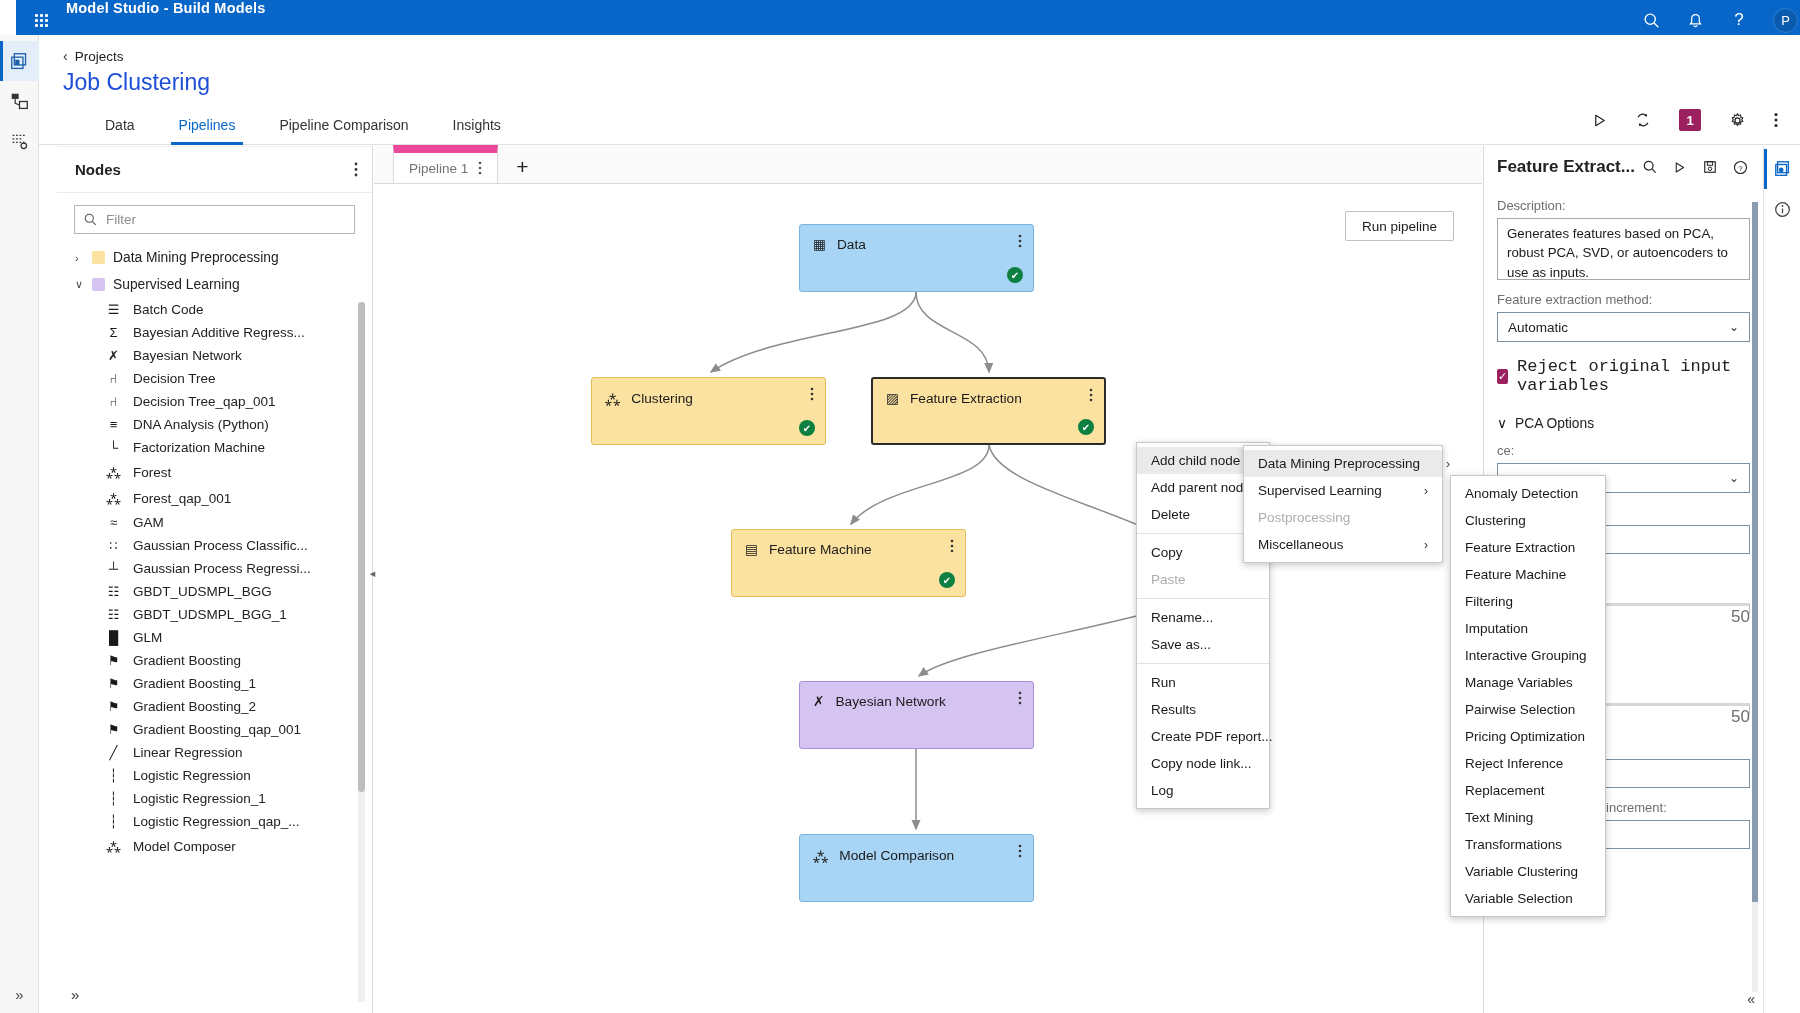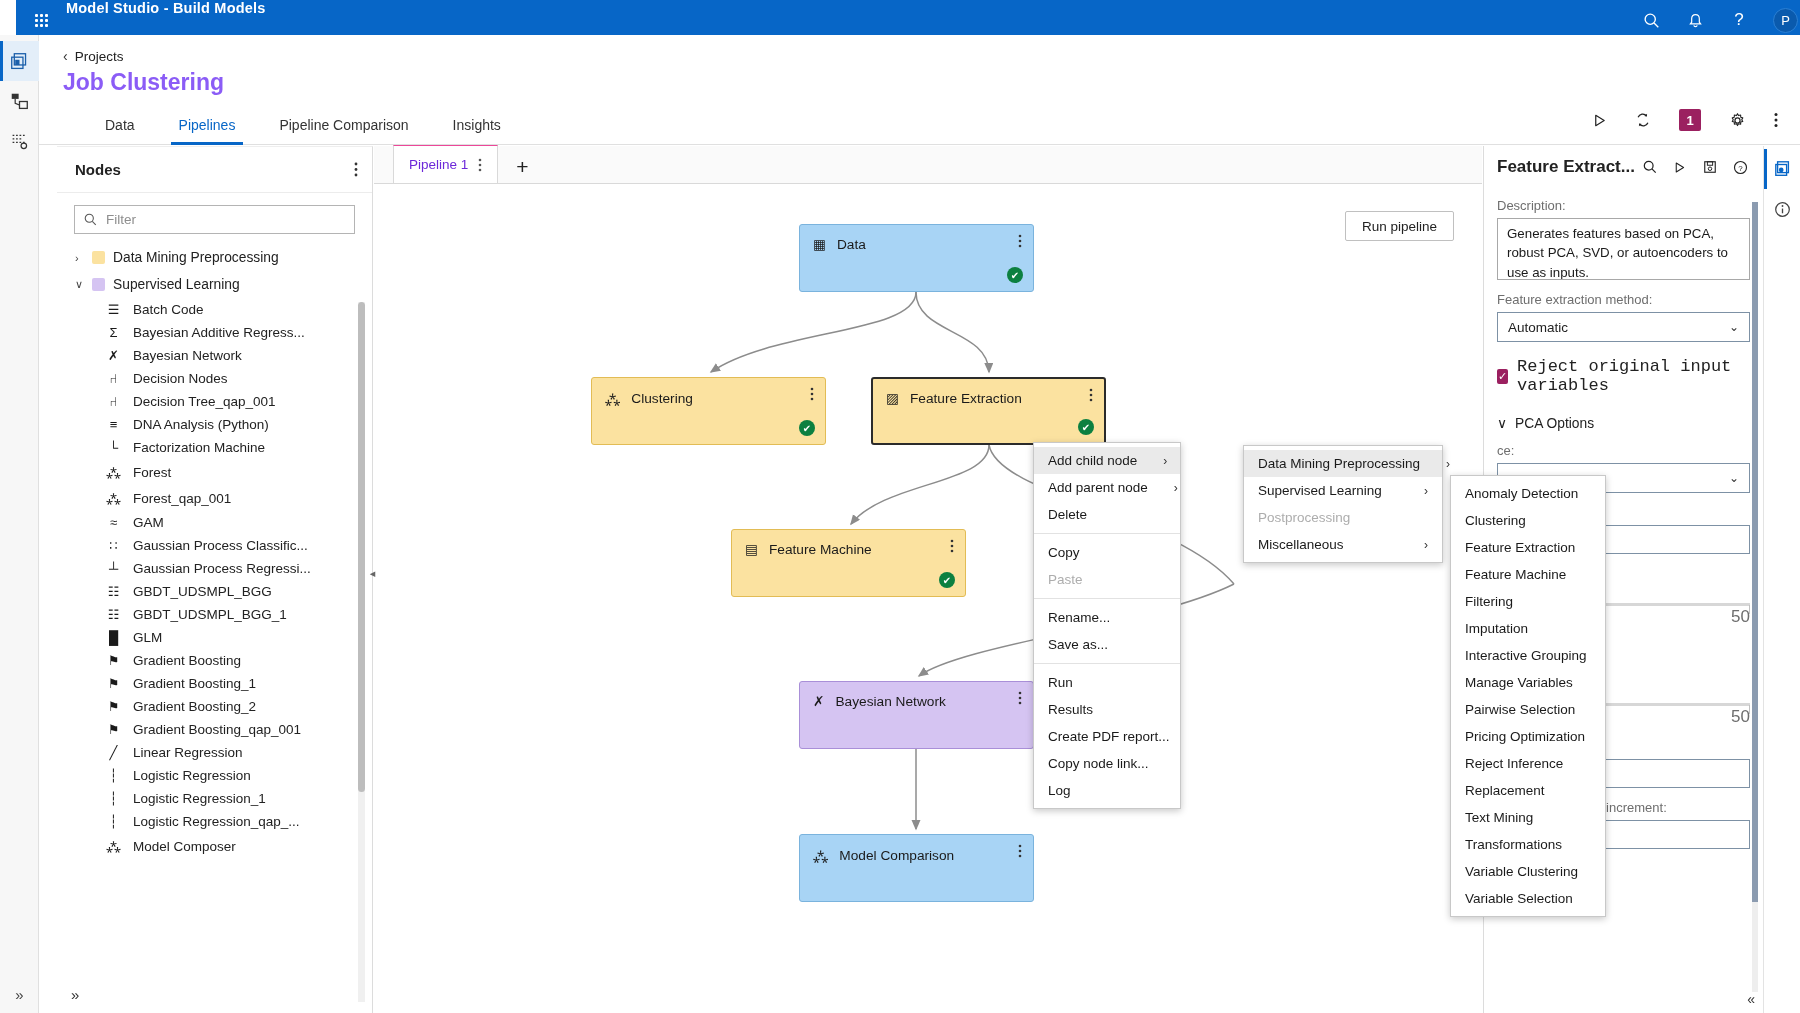--- a/index.html
+++ b/index.html
@@ -49,21 +49,21 @@
   .proj-header {
     position: absolute; left: 39px; top: 35px; width: 1761px; height: 110px;
     background: #fff; border-bottom: 1px solid #e0e0e0;
   }
   .breadcrumb {
     position: absolute; left: 24px; top: 13px; color: #222; font-size: 13.5px;
     display: flex; align-items: center; gap: 7px; cursor: pointer;
   }
   .breadcrumb .chev { font-size: 14px; color: #333; }
   .page-title {
-    position: absolute; left: 24px; top: 34px; font-size: 23px; font-weight: bold; color: #8b5cf6;
+    position: absolute; left: 24px; top: 34px; font-size: 23px; font-weight: normal; color: #1d4ed8;
   }
   .tabs { position: absolute; left: 24px; top: 82px; display: flex; gap: 0; }
   .tab {
     padding: 0 22px 12px 22px; font-size: 14px; color: #333; cursor: pointer; position: relative;
   }
   .tab:first-child { padding-left: 42px; }
   .tab.active { color: #0766c7; }
   .tab.active::after {
     content: ''; position: absolute; left: 14px; right: 14px; bottom: 0; height: 3px; background: #0766c7;
   }
@@ -121,22 +121,22 @@
     display: flex; align-items: center; justify-content: center; color: #666; font-size: 11px; cursor: pointer; z-index: 5;
   }
 
   
   .canvas-area {
     position: absolute; left: 374px; top: 146px; width: 1108px; height: 867px; background: #fff;
   }
   .pipe-tabs { height: 38px; border-bottom: 1px solid #d9d9d9; display: flex; align-items: flex-end; padding-left: 19px; background: #fafafa; }
   .pipe-tab {
     height: 38px; display: flex; align-items: center; gap: 10px; padding: 15px 15px;
-    background: #fff; border: 1px solid #d9d9d9; border-bottom: none; border-top: 1px solid #ec4899;
-    color: #6d28d9; font-size: 13.5px; cursor: pointer;
+    background: #fff; border: 1px solid #d9d9d9; border-bottom: none; border-top: 8px solid #ec4899;
+    color: #737373; font-size: 13.5px; cursor: pointer;
   }
   .pipe-tab .kebab { color: #555; font-size: 14px; }
   .add-tab { padding: 0 18px; font-size: 21px; color: #222; cursor: pointer; line-height: 1; margin-bottom: 6px; }
   .canvas {
     position: absolute; left: 0; top: 38px; width: 1108px; height: 829px; background: #fff; overflow: hidden;
   }
   .run-pipeline {
     position: absolute; right: 28px; top: 27px; height: 30px; padding: 0 16px;
     border: 1px solid #c0c0c0; background: #fff; font-size: 13.5px; font-family: inherit;
     cursor: pointer; color: #222; border-radius: 2px;
@@ -218,21 +218,21 @@
     box-shadow: 0 2px 7px rgba(0,0,0,.22); z-index: 60; padding: 4px 0;
   }
   .ctx-item {
     height: 27px; display: flex; align-items: center; padding: 0 14px;
     font-size: 13.5px; color: #1a1a1a; cursor: pointer; white-space: nowrap;
   }
   .ctx-item.hl { background: #eaeaea; }
   .ctx-item.disabled { color: #adadad; cursor: default; }
   .ctx-item .arrow { margin-left: auto; padding-left: 26px; color: #333; font-size: 12px; }
   .ctx-sep { height: 1px; background: #e2e2e2; margin: 5px 0; }
-  #ctx-main { left: 1033px; top: 442px; width: 148px; }
+  #ctx-main { left: 1136px; top: 442px; width: 134px; }
   #ctx-sub1 { left: 1243px; top: 445px; width: 200px; }
   #ctx-sub2 { left: 1450px; top: 475px; width: 156px; text-align: right; }
 
   svg { display: block; }
 </style>
 </head>
 <body>
 
 <div id="app">
 
@@ -385,21 +385,21 @@
           <div class="leaf">
             <span class="gly">Σ</span>
             <span>Bayesian Additive Regress...</span>
           </div>
           <div class="leaf">
             <span class="gly">✗</span>
             <span>Bayesian Network</span>
           </div>
           <div class="leaf">
             <span class="gly">⑁</span>
-            <span>Decision Nodes</span>
+            <span>Decision Tree</span>
           </div>
           <div class="leaf">
             <span class="gly">⑁</span>
             <span>Decision Tree_qap_001</span>
           </div>
           <div class="leaf">
             <span class="gly">≡</span>
             <span>DNA Analysis (Python)</span>
           </div>
           <div class="leaf">

